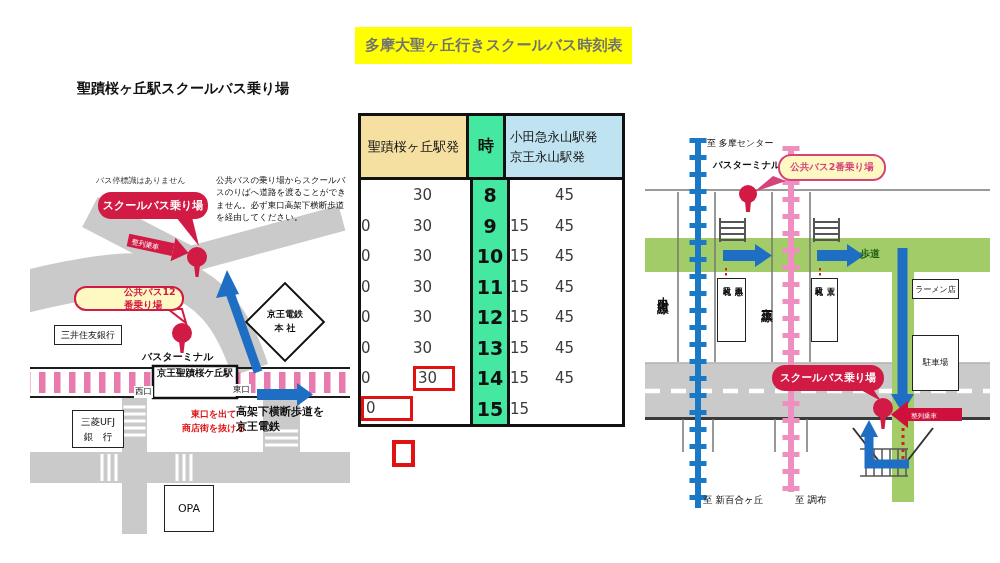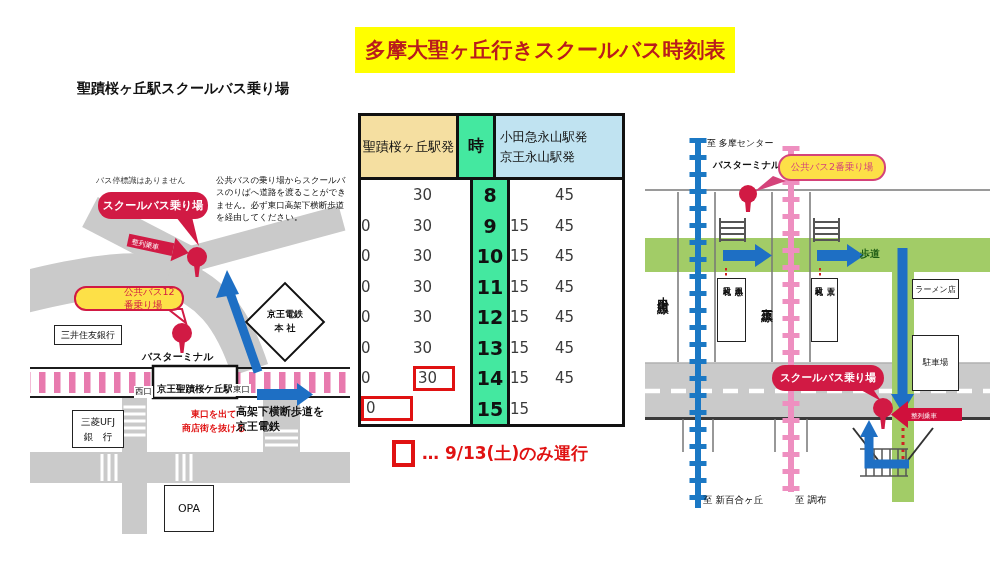--- a/index.html
+++ b/index.html
@@ -1,30 +1,30 @@
 <!DOCTYPE html>
 <html><head>
 <meta charset="utf-8">
 <style>
   * { margin:0; padding:0; box-sizing:border-box; }
   html,body { background:#ffffff; }
   body { font-family:"DejaVu Sans", sans-serif; color:#111; }
   .canvas { position:relative; width:1000px; height:563px; background:#fff; overflow:hidden; }
 
   
-  .title-badge { position:absolute; left:355px; top:27px; background:#ffff00; color:#b91c1c;
-                 font-weight:bold; font-size:21px; padding:9px 10px; white-space:nowrap; }
+  .title-badge { position:absolute; left:355px; top:27px; background:#ffff00; color:#737373;
+                 font-weight:bold; font-size:15px; padding:9px 10px; white-space:nowrap; }
   .lh { position:absolute; left:77px;  top:80px; font-size:14px; font-weight:bold; white-space:nowrap; }
   .rh { position:absolute; left:652px; top:87px; font-size:14px; font-weight:bold; white-space:nowrap; }
 
   
   .tt { position:absolute; left:358px; top:113px; width:267px; height:314px;
         border:3px solid #111; background:#fff; display:flex; flex-direction:column; }
   .tt-head { display:flex; height:64px; border-bottom:3px solid #111; flex:none; }
-  .th1 { width:98px; background:#f5dfa1; border-right:3px solid #111; display:flex;
+  .th1 { width:108px; background:#f5dfa1; border-right:3px solid #111; display:flex;
          align-items:center; justify-content:center; font-size:13px; }
   .th2 { width:37px; background:#44e8a0; border-right:3px solid #111; display:flex;
          align-items:center; justify-content:center; font-size:16px; font-weight:bold; }
   .th3 { flex:1; background:#c0e3f1; display:flex; flex-direction:column; justify-content:center;
          padding-left:4px; font-size:12.5px; line-height:1.6; }
   .tt-body { flex:1; display:flex; flex-direction:column; }
   .tr { flex:1; display:flex; }
   .cL { width:112px; display:flex; align-items:center; border-right:3px solid #111; }
   .chr { width:37px; background:#44e8a0; border-right:3px solid #111; display:flex;
          align-items:center; justify-content:center; font-size:19px; font-weight:bold; }
@@ -39,21 +39,21 @@
   .legend-text { color:#e01212; font-weight:bold; font-size:17px; white-space:nowrap; }
 
   
   .map { position:absolute; }
   .lmap { left:30px; top:120px; width:320px; height:425px; }
   .rmap { left:645px; top:130px; width:345px; height:415px; }
   .map svg { position:absolute; left:0; top:0; }
   .mlabel { position:absolute; white-space:nowrap; color:#111; }
   .bubble-solid { position:absolute; background:#d11a44; color:#fff; font-weight:bold;
                   border-radius:13px; display:flex; align-items:center; justify-content:center; }
-  .bubble-line  { position:absolute; background:#fde047; font-weight:normal; border-radius:12px;
+  .bubble-line  { position:absolute; background:#fef9c3; font-weight:bold; border-radius:12px;
                   display:flex; align-items:center; justify-content:center; }
   .box { position:absolute; background:#fff; border:1.5px solid #222; display:flex;
          align-items:center; justify-content:center; text-align:center; }
   .vtext { writing-mode:vertical-rl; text-orientation:upright; }
   .gate { position:absolute; background:#fff; border:1.5px solid #222; writing-mode:vertical-rl;
           text-orientation:upright; font-size:8px; font-weight:bold; padding:2px 1px; line-height:1.5; }
   .gate span { display:block; }
 </style>
 </head>
 <body>
@@ -159,21 +159,20 @@
         <div class="cR">
             <span class="n n15">15</span>
             <span class="n n45"></span>
           </div>
       </div>
     </div>
   </div>
 
   <div class="legend">
     <span class="legend-box"></span>
-    <span class="legend-text">… 9/13(土)のみ運行</span>
   </div>
 
   <div class="map lmap">
     <svg width="320" height="425" viewBox="0 0 320 425">
       <g stroke="#cacaca" fill="#cacaca">
         <path d="M 60 92 L 172 150" stroke-width="34" fill="none"></path>
         <path d="M -6 172 C 60 156, 112 148, 146 160" stroke-width="42" fill="none"></path>
         <path d="M 138 156 C 178 168, 202 195, 220 250" stroke-width="38" fill="none"></path>
         <path d="M 150 142 L 312 98" stroke-width="26" fill="none"></path>
         <rect x="92" y="278" width="25" height="136" stroke="none"></rect>
@@ -218,21 +217,21 @@
     <div class="mlabel" style="left:66px; top:55px; font-size:8px; color:#333;">バス停標識はありません</div>
     <div class="bubble-solid" style="left:68px; top:72px; width:110px; height:27px; font-size:11px;">スクールバス乗り場</div>
     <div class="mlabel" style="left:186px; top:54px; width:132px; font-size:8.5px; line-height:1.45; white-space:normal;">公共バスの乗り場からスクールバスのりばへ道路を渡ることができません。必ず東口高架下横断歩道を経由してください。</div>
     <div class="bubble-line" style="left:44px; top:166px; width:110px; height:25px; border:2px solid #d11a44; color:#d11a44; font-size:9.5px;padding-left:48px;">公共バス12番乗り場</div>
     <div class="box" style="left:24px; top:205px; width:68px; height:20px; font-size:9px;">三井住友銀行</div>
     <div class="mlabel" style="left:112px; top:230px; font-size:10px; font-weight:bold;">バスターミナル</div>
     <div class="mlabel" style="left:225px; top:187px; width:60px; text-align:center; font-size:9px; font-weight:bold; line-height:1.6;">
       <span>京王電鉄</span><br>
       <span>本 社</span>
     </div>
-    <div class="mlabel" style="left:124px; top:254px; width:82px; height:30px; display:flex; align-items:center; justify-content:center; font-size:9.5px; font-weight:bold;">京王聖蹟桜ケ丘駅</div>
+    <div class="mlabel" style="left:124px; top:238px; width:82px; height:30px; display:flex; align-items:center; justify-content:center; font-size:9.5px; font-weight:bold;">京王聖蹟桜ケ丘駅</div>
     <div class="mlabel" style="left:104px; top:266px; font-size:8.5px; background:#fff; padding:0 1px;">西口</div>
     <div class="mlabel" style="left:202px; top:264px; font-size:8.5px; background:#fff; padding:0 1px;">東口</div>
     <div class="mlabel" style="left:152px; top:287px; font-size:9px; font-weight:bold; color:#e01212; line-height:1.6; text-align:center;">
       <span>東口を出て</span><br>
       <span>商店街を抜ける</span>
     </div>
     <div class="mlabel" style="left:206px; top:284px; font-size:11px; font-weight:bold; line-height:1.4;">
       <span>高架下横断歩道を</span><br>
       <span>京王電鉄</span>
     </div>

